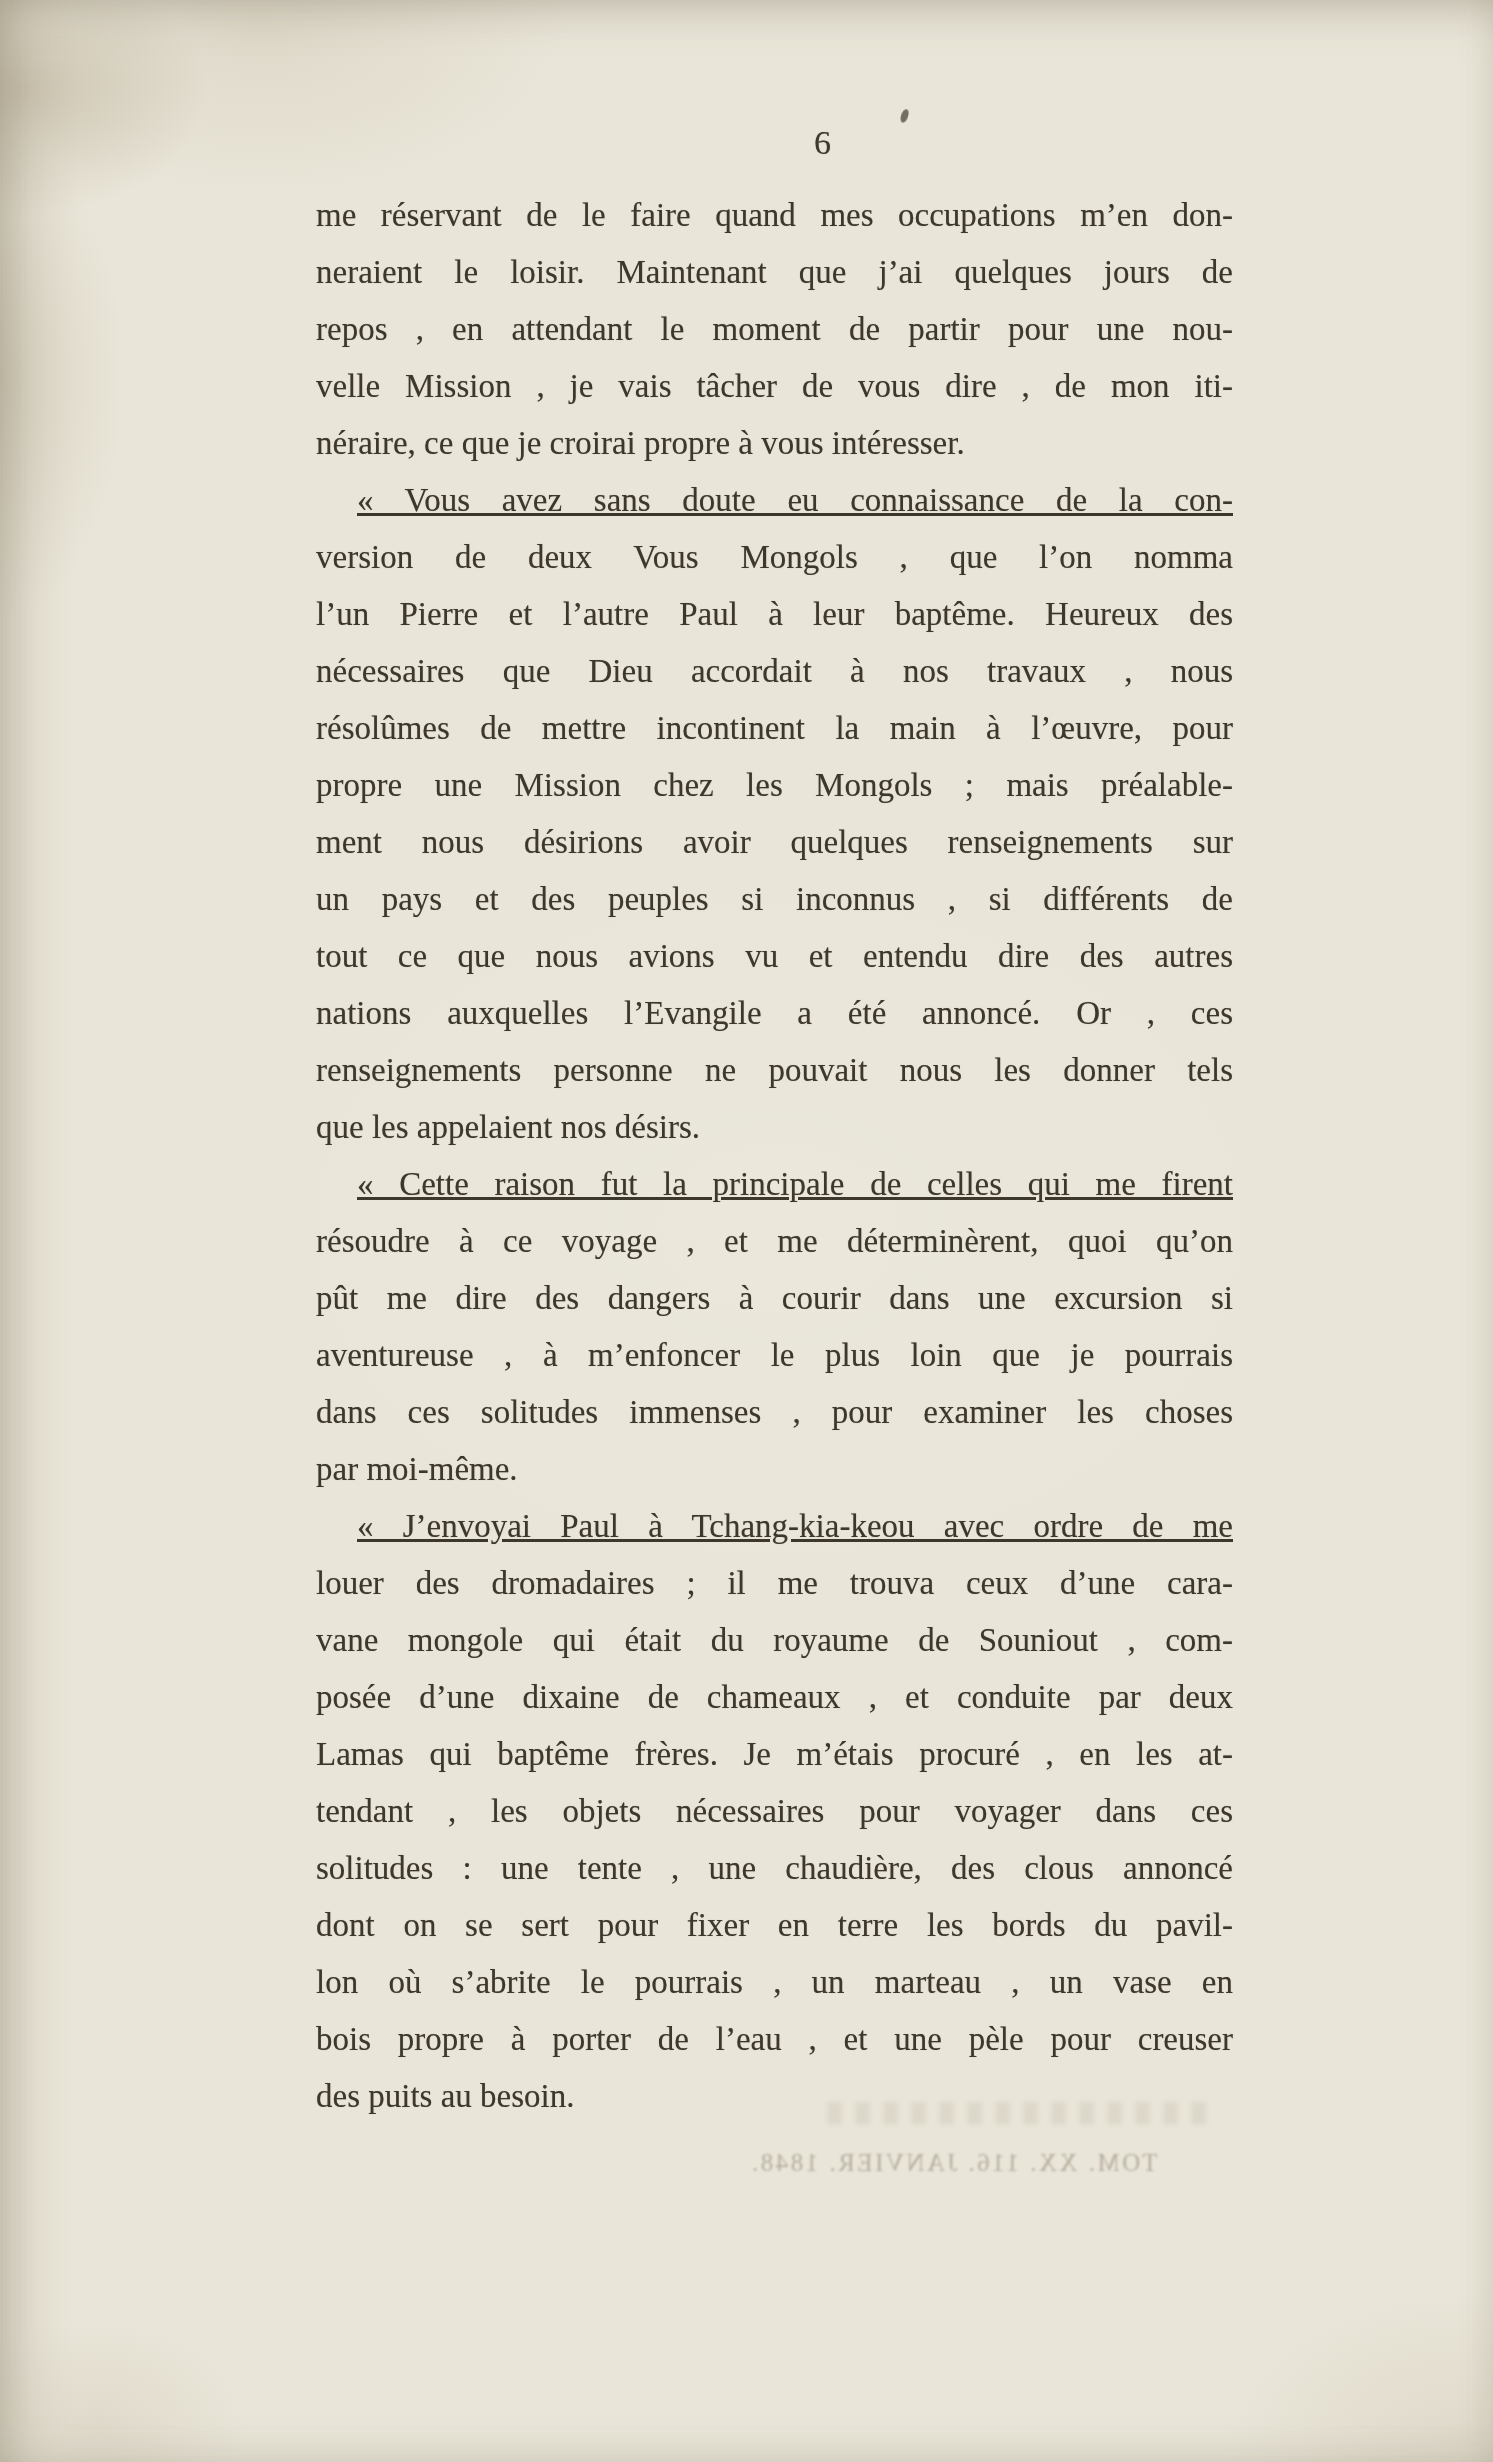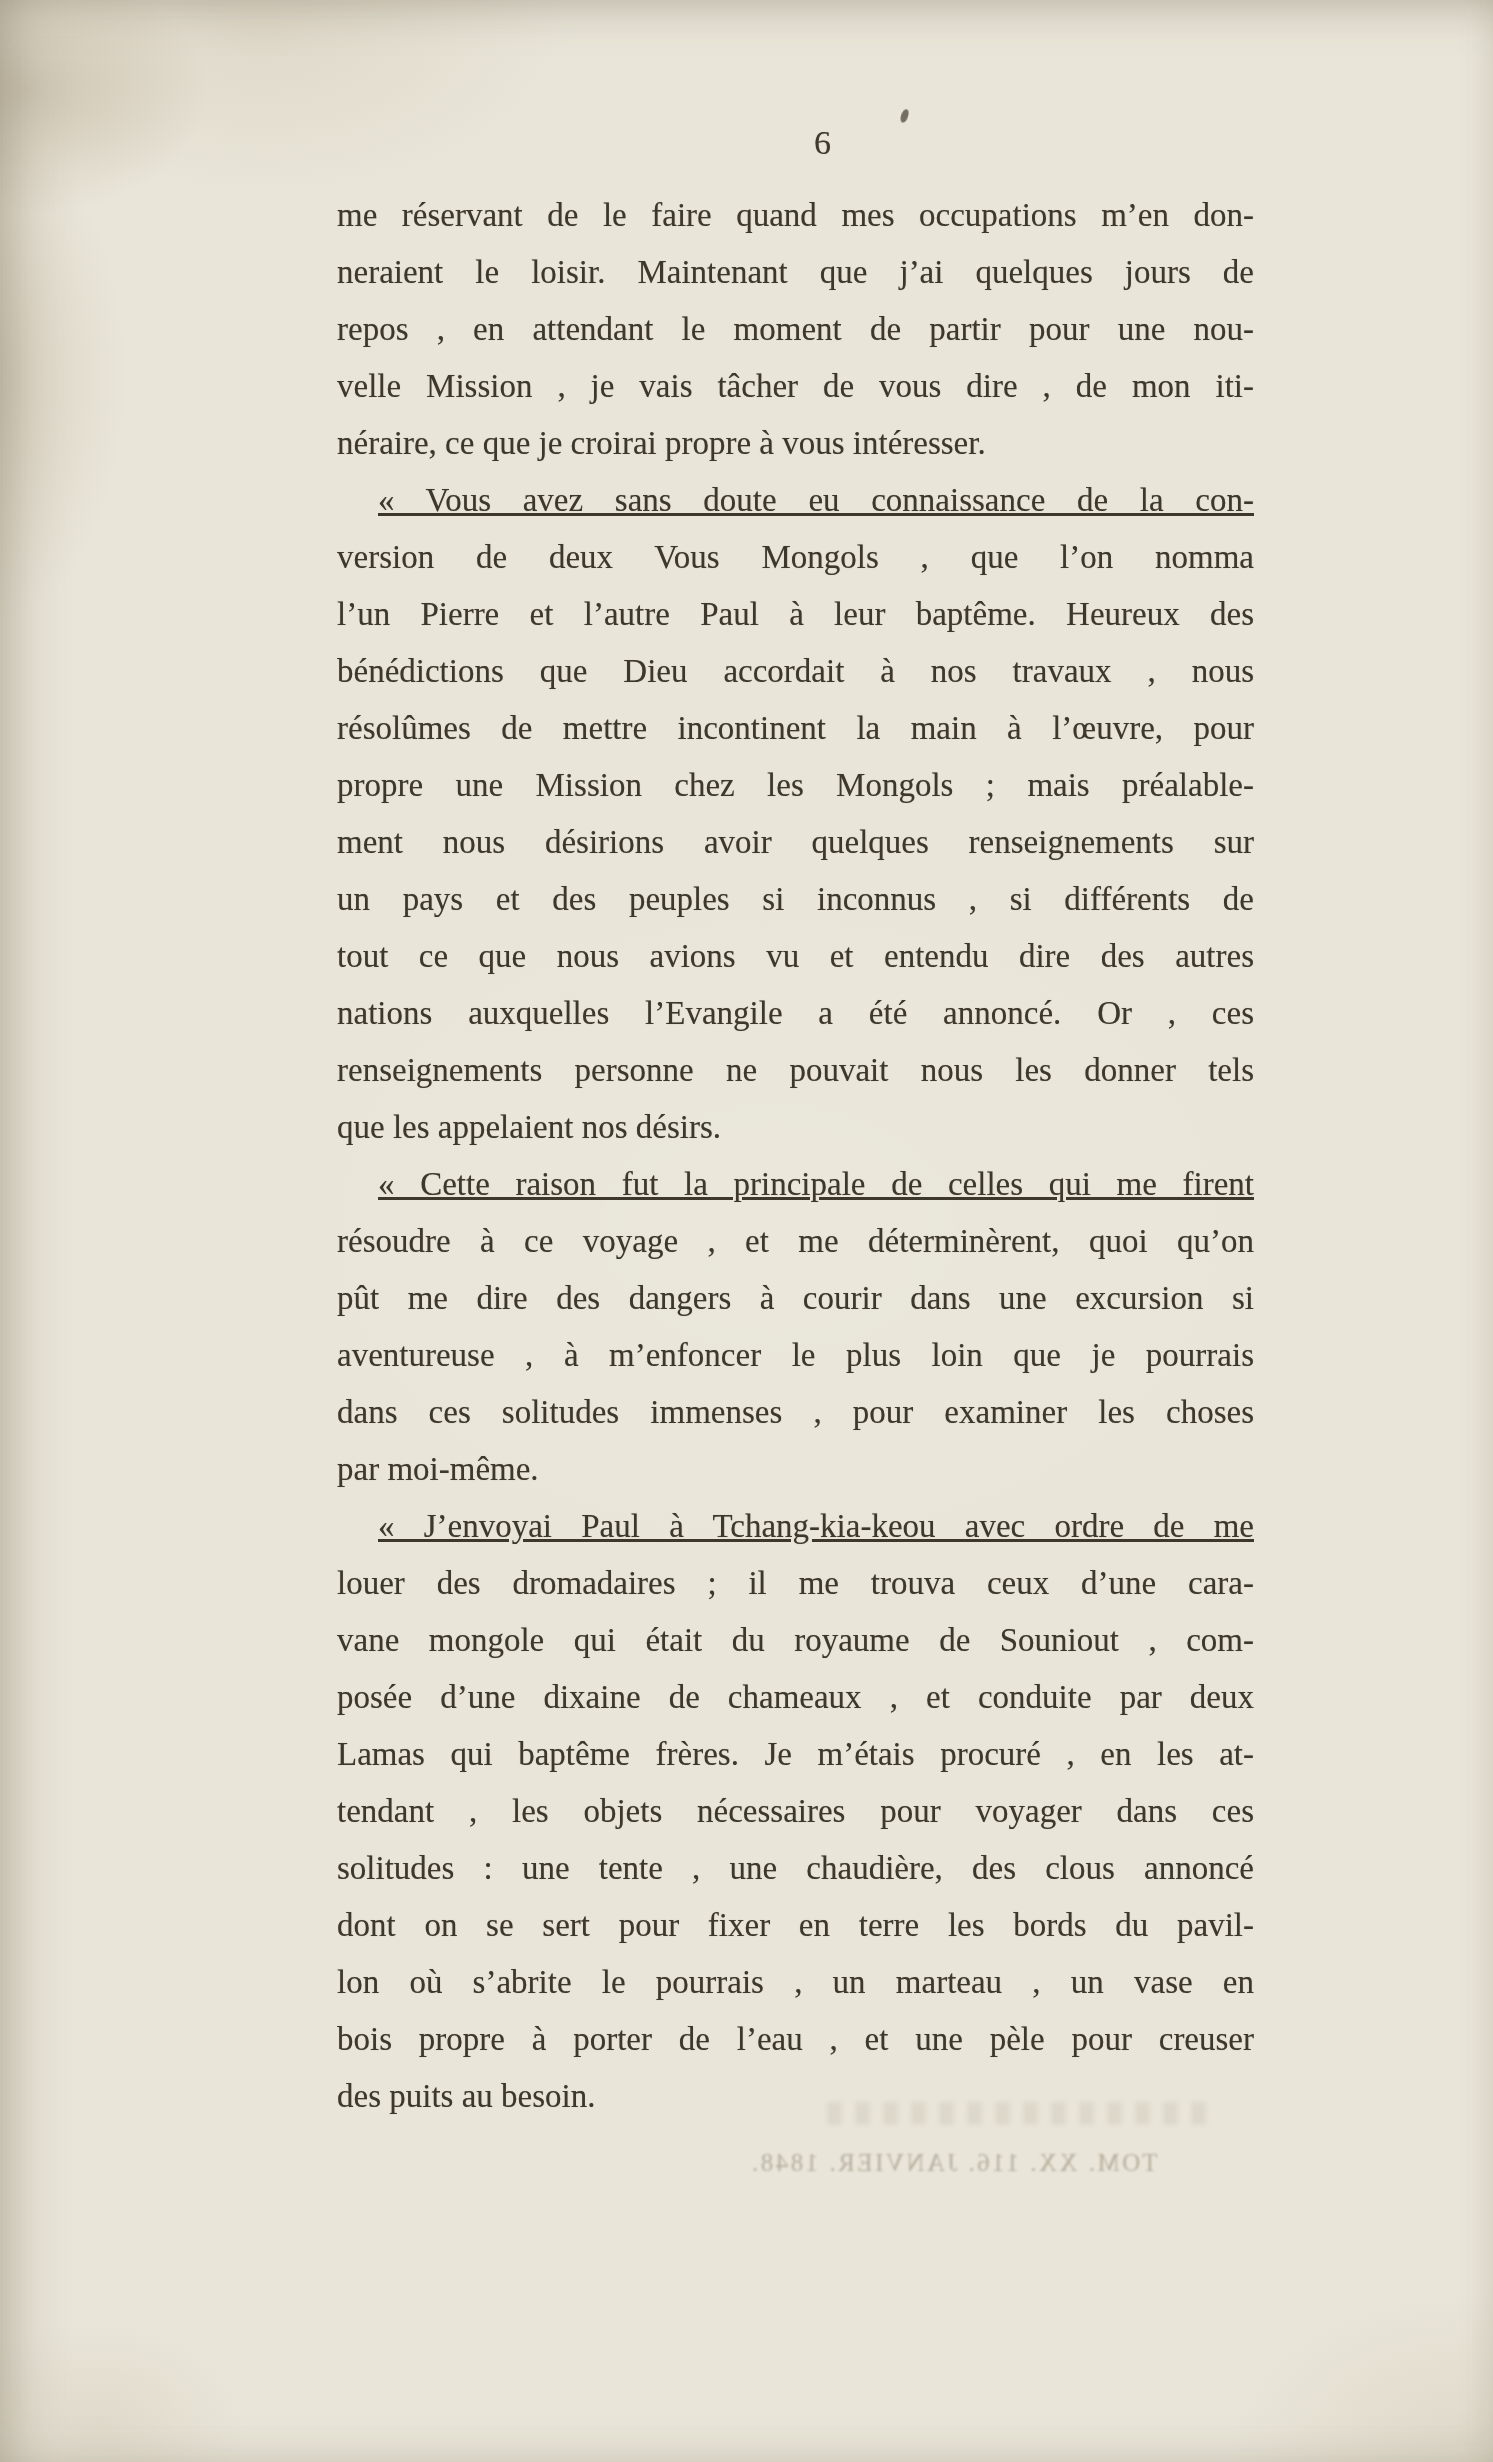--- a/index.html
+++ b/index.html
@@ -35,21 +35,20 @@
   .ink-speck{
     position:absolute;left:901px;top:109px;width:7.4px;height:14px;
     background:#4e463a;border-radius:60% 40% 55% 45%;
     transform:rotate(14deg);opacity:.75;filter:blur(0.3px);
   }
   .body-text{
     position:absolute;
     left:316px;top:187px;width:917px;
     font-size:33px;color:#3e372c;
     text-shadow:0 0 0.8px rgba(62,55,44,.40);
-    margin-left:21px;
   }
   .line{
     height:57px;line-height:57px;
     text-align:justify;text-align-last:justify;
     white-space:nowrap;overflow:visible;
   }
   .line.end{text-align-last:left;white-space:normal;}
   .line.indent{text-indent:41px;text-decoration:underline;}
   .ghost-strip{
     position:absolute;left:827px;top:2102px;width:385px;height:23px;
@@ -77,21 +76,21 @@
   <div class="body-text">
 
   <div class="line">me réservant de le faire quand mes occupations m’en don-</div>
       <div class="line">neraient le loisir. Maintenant que j’ai quelques jours de</div>
       <div class="line">repos , en attendant le moment de partir pour une nou-</div>
       <div class="line">velle Mission , je vais tâcher de vous dire , de mon iti-</div>
       <div class="line end">néraire, ce que je croirai propre à vous intéresser.</div>
       <div class="line indent">« Vous avez sans doute eu connaissance de la con-</div>
       <div class="line">version de deux Vous Mongols , que l’on nomma</div>
       <div class="line">l’un Pierre et l’autre Paul à leur baptême. Heureux des</div>
-      <div class="line">bénédictions que Dieu accordait à nos travaux , nous</div>
+      <div class="line">nécessaires que Dieu accordait à nos travaux , nous</div>
       <div class="line">résolûmes de mettre incontinent la main à l’œuvre, pour</div>
       <div class="line">propre une Mission chez les Mongols ; mais préalable-</div>
       <div class="line">ment nous désirions avoir quelques renseignements sur</div>
       <div class="line">un pays et des peuples si inconnus , si différents de</div>
       <div class="line">tout ce que nous avions vu et entendu dire des autres</div>
       <div class="line">nations auxquelles l’Evangile a été annoncé. Or , ces</div>
       <div class="line">renseignements personne ne pouvait nous les donner tels</div>
       <div class="line end">que les appelaient nos désirs.</div>
       <div class="line indent">« Cette raison fut la principale de celles qui me firent</div>
       <div class="line">résoudre à ce voyage , et me déterminèrent, quoi qu’on</div>

